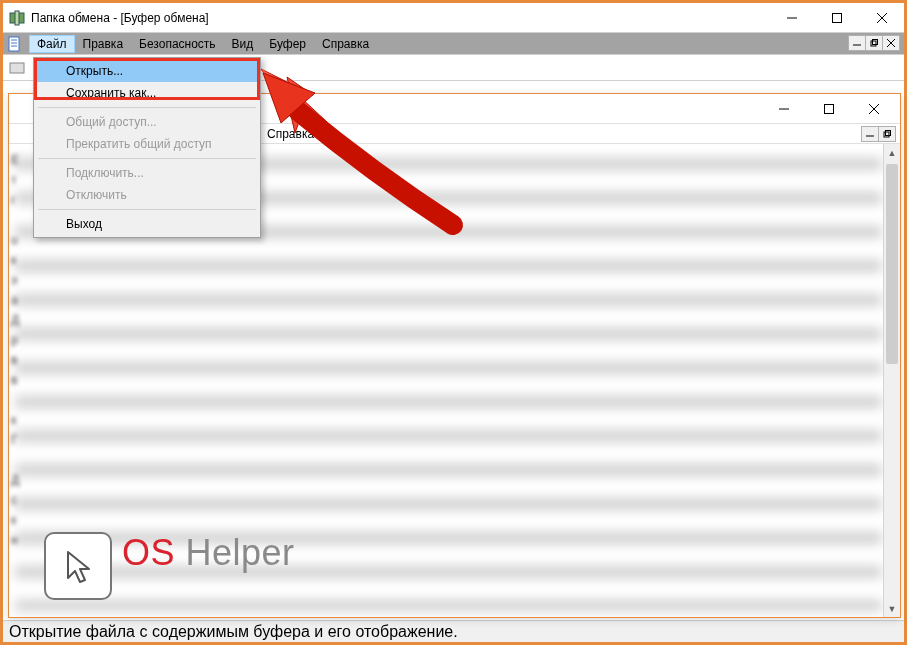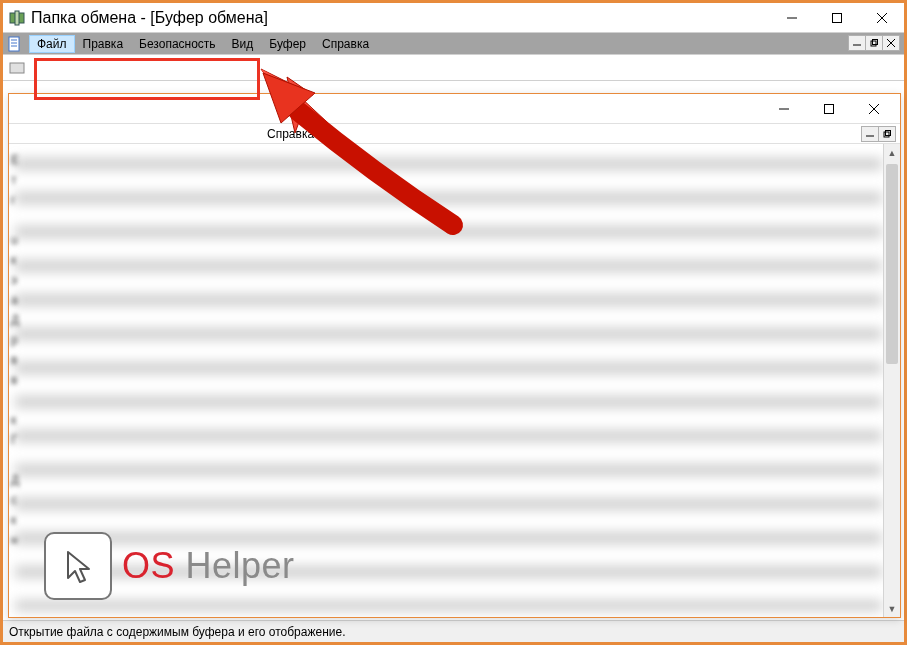--- a/index.html
+++ b/index.html
@@ -1,33 +1,33 @@
 <!DOCTYPE html>
 <html><head>
 <meta charset="utf-8">
 <style>
   * { box-sizing: border-box; margin: 0; padding: 0; font-family: "Segoe UI", Tahoma, sans-serif; }
   body { background: #fff; width: 907px; height: 645px; overflow: hidden; }
   .outer-frame { width: 907px; height: 645px; border: 3px solid #e78a3b; position: relative; background:#fff; }
   .titlebar { height: 30px; display:flex; align-items:center; justify-content:space-between; border-bottom:1px solid #d0d0d0; background:#fff; }
   .titlebar-left { display:flex; align-items:center; gap:6px; padding-left:6px; }
   .app-icon { width:16px; height:16px; }
-  .title-text { font-size:16px; color:#000; }
+  .title-text { font-size:12px; color:#000; }
   .win-controls { display:flex; }
   .win-btn { width:45px; height:29px; display:flex; align-items:center; justify-content:center; }
   .menubar { height:22px; display:flex; align-items:center; padding-left:4px; border-bottom:1px solid #d0d0d0; background:#a3a3a3; position:relative; }
   .menubar .spacer-icon { width:16px; height:16px; margin-right:6px; }
   .menu-item { font-size:12px; padding:2px 8px; cursor:default; }
   .menu-item.active { background:#cce8ff; border:1px solid #99d1ff; padding:1px 7px; }
   .mdi-controls { position:absolute; right:4px; top:2px; display:flex; gap:0; }
   .mdi-btn { width:18px; height:16px; border:1px solid #b0b0b0; background:#f0f0f0; display:flex; align-items:center; justify-content:center; font-size:9px; margin-left:-1px; }
   .toolbar { height:26px; border-bottom:1px solid #d0d0d0; background:#fff; display:flex; align-items:center; padding-left:6px; gap:6px; }
   .tool-icon { width:16px; height:16px; }
   .content-area { position:relative; height: calc(100% - 30px - 22px - 26px - 22px); background:#fff; }
-  .statusbar { height:22px; border-top:1px solid #d0d0d0; padding-left:6px; display:flex; align-items:center; font-size:12px; background:#f0f0f0; }
+  .statusbar { height:22px; border-top:1px solid #d0d0d0; padding-left:6px; display:flex; align-items:center; font-size:16px; background:#f0f0f0; }
 
   
   .child-window { position:absolute; left:5px; top:12px; right:3px; height: 525px; border:1px solid #e78a3b; background:#fff; box-shadow: 0 2px 8px rgba(0,0,0,0.15); }
   .child-titlebar { height:30px; display:flex; align-items:center; justify-content:flex-end; padding-right:4px; border-bottom:1px solid #e0e0e0; background:#fff; }
   .child-win-controls { display:flex; }
   .child-win-btn { width:45px; height:28px; display:flex; align-items:center; justify-content:center; }
   .child-menubar { height:20px; display:flex; align-items:center; padding-left:250px; font-size:12px; border-bottom:1px solid #e0e0e0; background:#fff; position:relative;}
   .child-menubar .child-mdi { position:absolute; right:4px; display:flex; }
   .child-content { position:relative; height: calc(100% - 30px - 20px); overflow:hidden; }
   .blurred-text { position:absolute; left:6px; right:18px; top:6px; bottom:6px; background: repeating-linear-gradient(
@@ -48,21 +48,21 @@
   .dd-item { font-size:12px; padding:4px 10px 4px 30px; color:#000; cursor:default; }
   .dd-item.highlight { background:#91c9f7; }
   .dd-item.disabled { color:#9a9a9a; }
   .dd-sep { height:1px; background:#d0d0d0; margin:3px 2px; }
   .dd-redbox { position:absolute; left:31px; top:55px; width:226px; height:42px; border:3px solid #ec3323; z-index:11; pointer-events:none; }
 
   
   .red-arrow { position:absolute; z-index:12; pointer-events:none; }
 
   
-  .watermark { position:absolute; left:18px; bottom:20px; display:flex; align-items:center; gap:10px; z-index:5;padding-left:23px; }
+  .watermark { position:absolute; left:18px; bottom:20px; display:flex; align-items:flex-start; gap:10px; z-index:5;padding-left:23px; }
   .wm-icon { width:68px; height:68px; border:2px solid #777; border-radius:10px; background:#fff; display:flex; align-items:center; justify-content:center; }
   .wm-text { font-size:36px; font-weight:400; letter-spacing:0.5px; }
   .wm-os { color:#d9232e; font-weight:500; }
   .wm-helper { color:#8a8a8a; }
 </style>
 </head>
 <body>
 
 <div class="outer-frame">
 
@@ -201,20 +201,32 @@
         <span class="wm-os">OS</span><span class="wm-helper"> Helper</span>
       </div>
     </div>
 
   </div>
 
   <div class="statusbar">
     <span>Открытие файла с содержимым буфера и его отображение.</span>
   </div>
 
+  <div class="dropdown">
+    <div class="dd-item highlight">Открыть...</div>
+    <div class="dd-item">Сохранить как...</div>
+    <div class="dd-sep"></div>
+    <div class="dd-item disabled">Общий доступ...</div>
+    <div class="dd-item disabled">Прекратить общий доступ</div>
+    <div class="dd-sep"></div>
+    <div class="dd-item disabled">Подключить...</div>
+    <div class="dd-item disabled">Отключить</div>
+    <div class="dd-sep"></div>
+    <div class="dd-item">Выход</div>
+  </div>
   <div class="dd-redbox"></div>
 
   <svg class="red-arrow" style="left:250px; top:60px;" width="220" height="180">
     <defs>
       <linearGradient id="rg" x1="0" y1="0" x2="0" y2="1">
         <stop offset="0" stop-color="#ff5a4a"></stop>
           <stop offset="1" stop-color="#d21e10"></stop>
       </linearGradient>
     </defs>
     <path d="M 200 160 L 55 50 L 75 60 L 30 18 L 42 70 L 50 48 L 195 170 Z" fill="url(#rg)" stroke="#b01000" stroke-width="1"></path>

